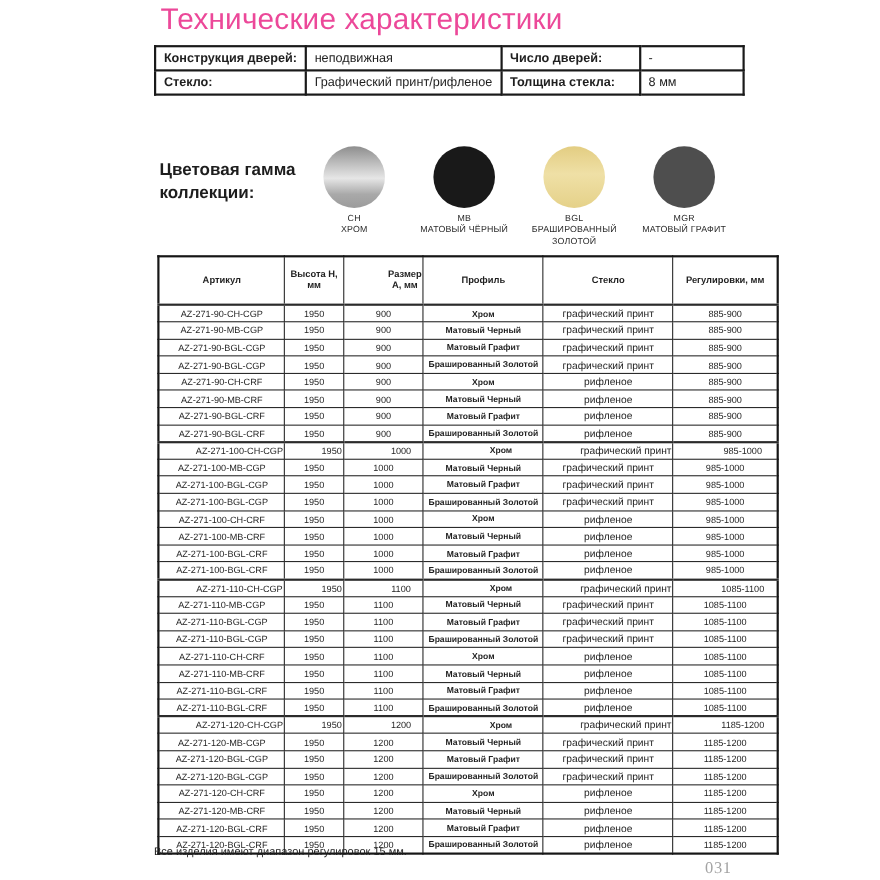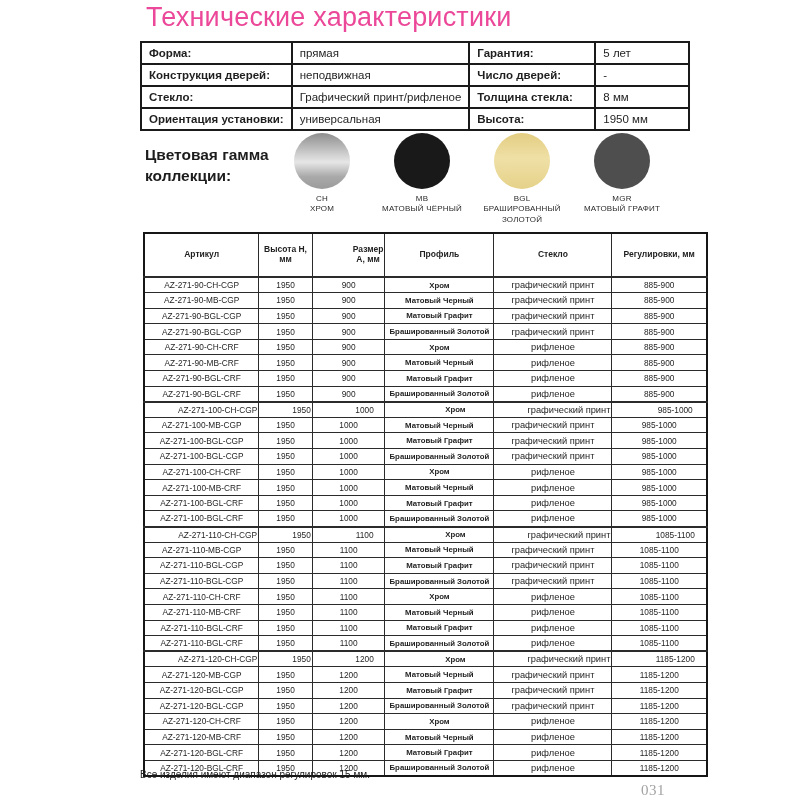--- a/index.html
+++ b/index.html
@@ -46,42 +46,30 @@
 
   <table class="specs">
     <colgroup>
         <col style="width:130px">
         <col style="width:172px">
         <col style="width:126px">
         <col style="width:94px">
       </colgroup>
     <tbody>
       <tr>
-        <td class="lbl">Форма:</td>
-        <td>прямая</td>
-        <td class="lbl">Гарантия:</td>
-        <td>5 лет</td>
-      </tr>
-      <tr>
         <td class="lbl">Конструкция дверей:</td>
         <td>неподвижная</td>
         <td class="lbl">Число дверей:</td>
         <td>-</td>
       </tr>
       <tr>
         <td class="lbl">Стекло:</td>
         <td>Графический принт/рифленое</td>
         <td class="lbl">Толщина стекла:</td>
         <td>8 мм</td>
-      </tr>
-      <tr>
-        <td class="lbl">Ориентация установки:</td>
-        <td>универсальная</td>
-        <td class="lbl">Высота:</td>
-        <td>1950 мм</td>
       </tr>
     </tbody>
   </table>
 
   <div class="gamma-label">Цветовая гамма коллекции:</div>
 
   <div class="swatch sw0">
     <div class="circle" style="background: linear-gradient(rgb(142, 142, 142), rgb(207, 207, 207) 38%, rgb(230, 230, 230) 52%, rgb(169, 169, 169) 78%, rgb(155, 155, 155));"></div>
     <div class="cap">
       <div>CH</div>

